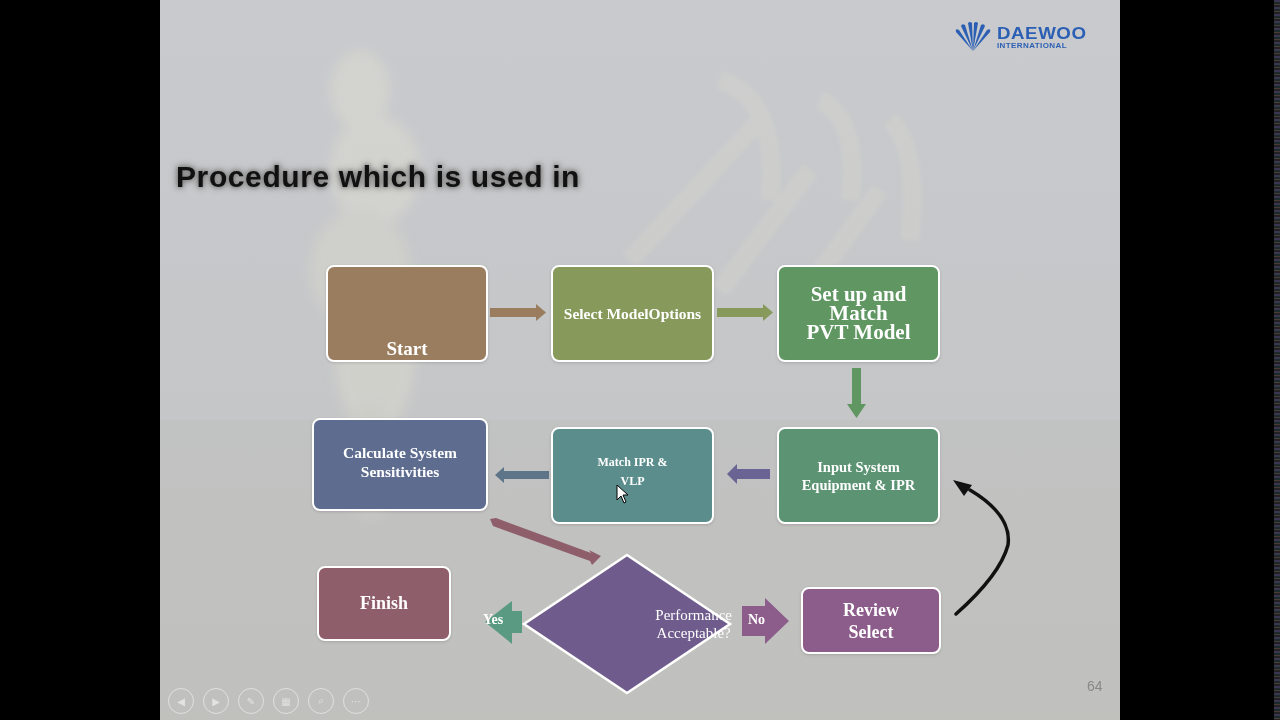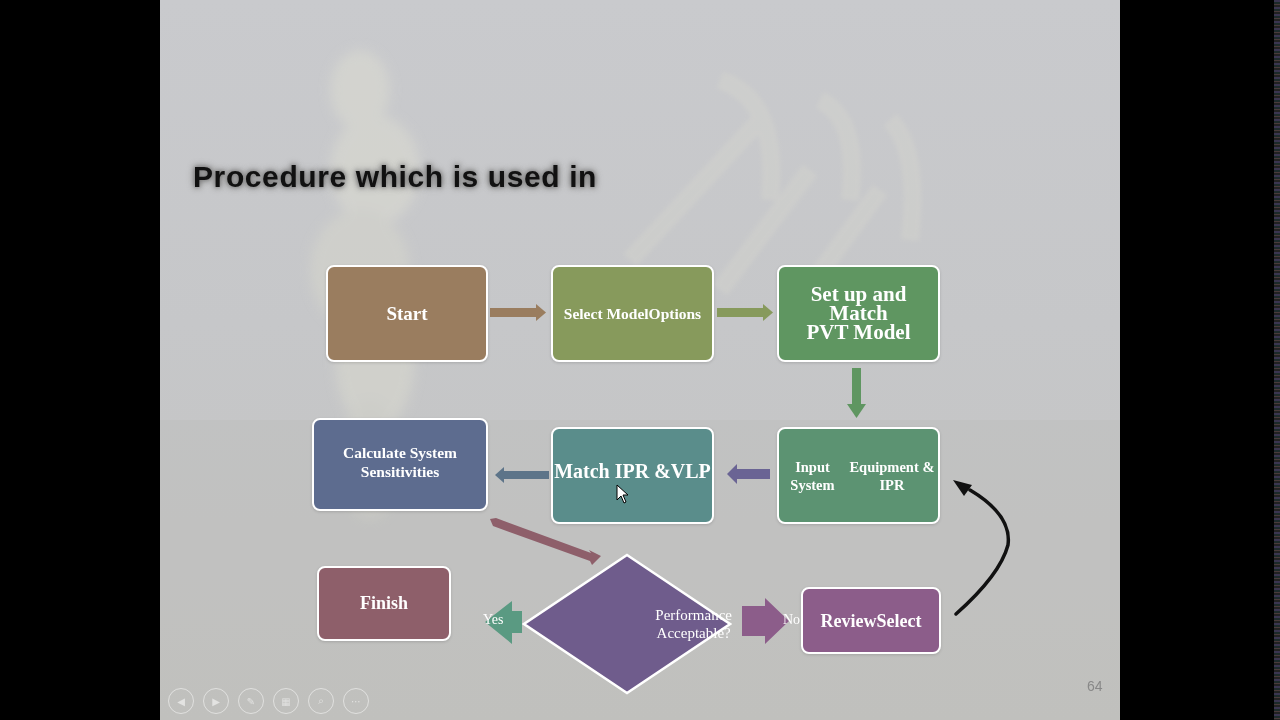--- a/index.html
+++ b/index.html
@@ -20,39 +20,39 @@
     .logo { position: absolute; left: 793px; top: 22px; display: flex; align-items: center; gap: 4px; }
     .logo-text { display: flex; flex-direction: column; line-height: 1; }
     .logo-main {
       font-family: "Liberation Sans", sans-serif; font-weight: bold; color: #2b5fb4; font-size: 17px;
       letter-spacing: 0.5px; transform: scaleX(1.1); transform-origin: left;
     }
     .logo-sub {
       font-family: "Liberation Sans", sans-serif; font-weight: bold; color: #2b5fb4; font-size: 8px; letter-spacing: 0.4px;
     }
     .title {
-      position: absolute; left: 33px; top: 158px; font-family: "Liberation Sans", sans-serif;
+      position: absolute; left: 16px; top: 158px; font-family: "Liberation Sans", sans-serif;
       font-weight: bold; font-size: 30px; line-height: 37px; color: #111;
       text-shadow: 0 0 4px #777, 0 0 6px #888, 0 0 8px #999; letter-spacing: 0.6px;
     }
     .box {
       position: absolute; border: 2px solid #fff; border-radius: 8px; box-sizing: border-box;
       display: flex; align-items: center; justify-content: center; text-align: center;
       color: #fff; font-family: "Liberation Serif", serif; font-weight: bold;
       box-shadow: 0 1px 3px rgba(0,0,0,0.15);
     }
     .box span { display: block; }
     .diamond-wrap { position: absolute; left: 362px; top: 553px; width: 210px; height: 142px; }
     .diamond-label {
       position: absolute; left: 0; top: 0; width: 210px; height: 142px;
       display: flex; align-items: center; justify-content: flex-end; text-align: center;
       color: #fff; font-family: "Liberation Serif", serif; font-size: 15px; line-height: 18px;
     }
     .arrow-label {
-      position: absolute; color: #fff; font-family: "Liberation Serif", serif; font-weight: normal; font-size: 14px;
+      position: absolute; color: #fff; font-family: "Liberation Serif", serif; font-weight: bold; font-size: 14px;
     }
     .pagenum {
       position: absolute; left: 885px; top: 678px; font-family: "Liberation Sans", sans-serif; font-size: 14px; color: #888; margin-left: 42px;
     }
     .nav { position: absolute; left: 8px; top: 688px; display: flex; gap: 9px; }
     .nav-btn {
       width: 26px; height: 26px; border-radius: 50%; border: 1px solid rgba(255,255,255,0.5);
       display: flex; align-items: center; justify-content: center; color: rgba(255,255,255,0.55);
       font-size: 10px; font-family: "DejaVu Sans", sans-serif; box-sizing: border-box;
     }
@@ -87,20 +87,36 @@
       <path d="M560 290 L650 170"></path>
       <path d="M660 100 Q700 120 690 200"></path>
       <path d="M640 300 L720 190"></path>
       <path d="M730 120 Q760 150 750 240"></path>
     </g>
     <g opacity="0.25" fill="#b9b9b2">
       <rect x="0" y="420" width="960" height="300"></rect>
     </g>
   </svg>
 
+  <div class="logo">
+    <svg width="40" height="30" viewBox="0 0 40 30">
+      <g fill="#2b5fb4">
+        <path d="M20 29 L3 10 Q2 6 6 8 Z"></path>
+        <path d="M20 29 L8 4 Q9 1 12 3 Z"></path>
+        <path d="M20 29 L15 1 Q17 -1 19 1 Z"></path>
+        <path d="M20 29 L21 1 Q23 -1 25 1 Z"></path>
+        <path d="M20 29 L28 3 Q31 1 32 4 Z"></path>
+        <path d="M20 29 L34 8 Q38 6 37 10 Z"></path>
+      </g>
+    </svg>
+    <div class="logo-text">
+      <span class="logo-main">DAEWOO</span>
+      <span class="logo-sub">INTERNATIONAL</span>
+    </div>
+  </div>
 
   <div class="title">
     <div>Procedure which is used in</div>
   </div>
 
   <svg class="bg-art" viewBox="0 0 960 720">
 
     <g>
       <rect x="330" y="308" width="46" height="9" fill="#9a7d5f"></rect>
       <polygon points="376,304 386,312.5 376,321" fill="#9a7d5f"></polygon>
@@ -137,72 +153,72 @@
     <g>
       <polygon points="582,606 605,606 605,598 629,621 605,644 605,636 582,636" fill="#8c5d8a"></polygon>
     </g>
 
     <g>
       <path d="M796 614 Q840 575 848 545 Q852 515 810 490" stroke="#111" stroke-width="3.5" fill="none" stroke-linecap="round"></path>
       <polygon points="793,480 812,485 804,496" fill="#111"></polygon>
     </g>
   </svg>
 
-  <div class="box" style="left:166px;top:265px;width:162px;height:97px;background:#9a7d5f;font-size:19px;">
+  <div class="box" style="left:166px;top:265px;width:162px;height:97px;background:#9a7d5f;font-size:19px;align-items:flex-end;">
     <span>Start</span>
   </div>
 
   <div class="box" style="left:391px;top:265px;width:163px;height:97px;background:#879a5c;font-size:15.5px;line-height:19px;flex-direction:row;">
     <span>Select Model</span>
     <span>Options</span>
   </div>
 
   <div class="box" style="left:617px;top:265px;width:163px;height:97px;background:#5f9661;font-size:21px;line-height:19px;flex-direction:column;">
     <span>Set up and Match</span>
     <span>PVT Model</span>
   </div>
 
-  <div class="box" style="left:617px;top:427px;width:163px;height:97px;background:#5c9372;font-size:14.5px;line-height:18px;flex-direction:row;">
+  <div class="box" style="left:617px;top:427px;width:163px;height:97px;background:#5c9372;font-size:14.5px;line-height:18px;flex-direction:column;">
     <span>Input System</span>
     <span>Equipment &amp; IPR</span>
   </div>
 
-  <div class="box" style="left:391px;top:427px;width:163px;height:97px;background:#5a8d8b;font-size:20px;line-height:19px;flex-direction:row;padding-bottom:8px;">
+  <div class="box" style="left:391px;top:427px;width:163px;height:97px;background:#5a8d8b;font-size:12px;line-height:19px;flex-direction:column;padding-bottom:8px;">
     <span>Match IPR &amp;</span>
     <span>VLP</span>
   </div>
 
   <div class="box" style="left:152px;top:418px;width:176px;height:93px;background:#5d6c8f;font-size:15.5px;line-height:19px;flex-direction:column;padding-bottom:6px;">
     <span>Calculate System</span>
     <span>Sensitivities</span>
   </div>
 
   <div class="box" style="left:157px;top:566px;width:134px;height:75px;background:#8e5f6a;font-size:18px;">
     <span>Finish</span>
   </div>
 
-  <div class="box" style="left:641px;top:587px;width:140px;height:67px;background:#8c5d8a;font-size:18px;line-height:22px;flex-direction:row;">
+  <div class="box" style="left:641px;top:587px;width:140px;height:67px;background:#8c5d8a;font-size:18px;line-height:22px;flex-direction:column;">
     <span>Review</span>
     <span>Select</span>
   </div>
 
   <div class="diamond-wrap">
     <svg width="210" height="142" viewBox="0 0 210 142">
       <polygon points="105,2 208,71 105,140 2,71" fill="#6f5c8c" stroke="#fff" stroke-width="2.5"></polygon>
     </svg>
     <div class="diamond-label">
       <div>
         <div>Performance</div>
         <div>Acceptable?</div>
       </div>
     </div>
   </div>
 
   <span class="arrow-label" style="left:323px;top:612px;">Yes</span>
-  <span class="arrow-label" style="left:623px;top:612px;">No</span>
+  <span class="arrow-label" style="left:588px;top:612px;">No</span>
 
   <svg class="cursor" width="14" height="20" viewBox="0 0 14 20">
     <polygon points="1,1 1,16 5,12 8,19 10,18 7,11 12,11" fill="#fff" stroke="#000" stroke-width="1"></polygon>
   </svg>
 
   <div class="pagenum">64</div>
 
   <div class="nav">
     <div class="nav-btn">
       <span>◀</span>

